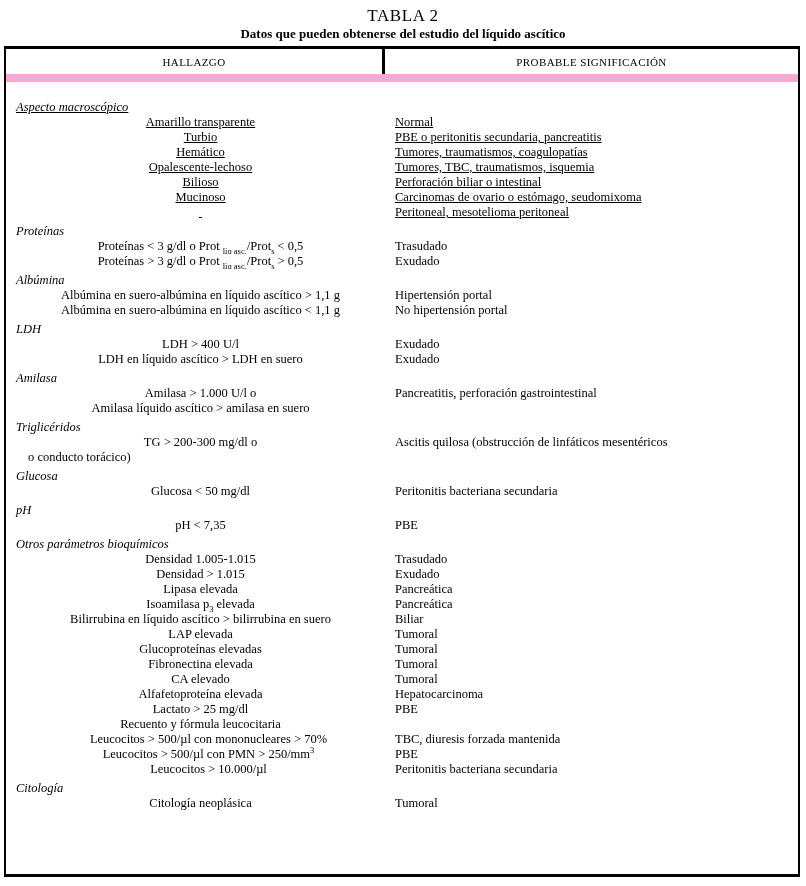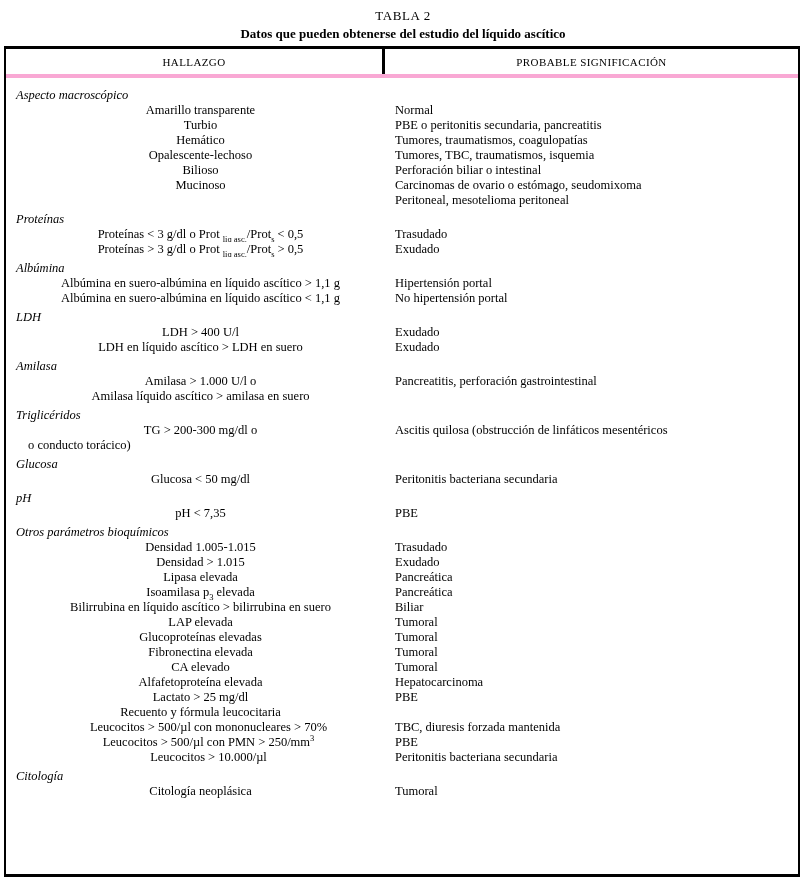--- a/index.html
+++ b/index.html
@@ -2,35 +2,35 @@
 <html><head>
 <meta charset="utf-8">
 <style>
   html,body{margin:0;padding:0;background:#fff;}
   .page{
     width:806px;height:886px;background:#ffffff;color:#000;
     font-family:"Liberation Serif","DejaVu Serif",serif;
     position:relative;overflow:hidden;box-sizing:border-box;
   }
   .titles{text-align:center;padding-top:8px;}
-  .title{font-size:13px;letter-spacing:0.6px;line-height:15px;}
+  .title{font-size:17px;letter-spacing:0.6px;line-height:15px;}
   .subtitle{font-size:13px;font-weight:bold;line-height:15px;margin-top:3px;}
   .tablebox{
     position:absolute;left:4px;right:6px;top:46px;bottom:9px;
     border-left:2px solid #000;border-right:2px solid #000;
     border-top:3px solid #000;border-bottom:3px solid #000;
     box-sizing:border-box;
   }
-  .thead{display:flex;border-bottom:4px solid #f9a8d4;height:25px;box-sizing:content-box;}
+  .thead{display:flex;border-bottom:8px solid #f9a8d4;height:25px;box-sizing:content-box;}
   .th{display:flex;align-items:center;justify-content:center;font-size:11px;letter-spacing:0.4px;}
   .th-left{width:379px;border-right:3px solid #000;box-sizing:border-box;}
   .th-right{flex:1;}
   .tbody{padding:6px 0 8px 0;}
   .section{margin-top:4px;}
-  .section:first-child{margin-top:4px;}
+  .section:first-child{margin-top:12px;text-decoration:underline;}
   .heading{font-style:italic;font-size:12.5px;line-height:15px;padding-left:10px;}
   .row{display:flex;font-size:12.5px;line-height:15px;}
   .cl{width:369px;padding-left:10px;flex:none;white-space:nowrap;overflow:hidden;text-align:center;}
   .cl.ind{width:353px;padding-left:26px;}
   .cr{flex:1;padding-left:10px;white-space:nowrap;overflow:hidden;}
   .cr.ind{padding-left:22px;}
   sub{font-size:8.5px;line-height:0;}
   sup{font-size:8.5px;line-height:0;}
 </style>
 </head>

